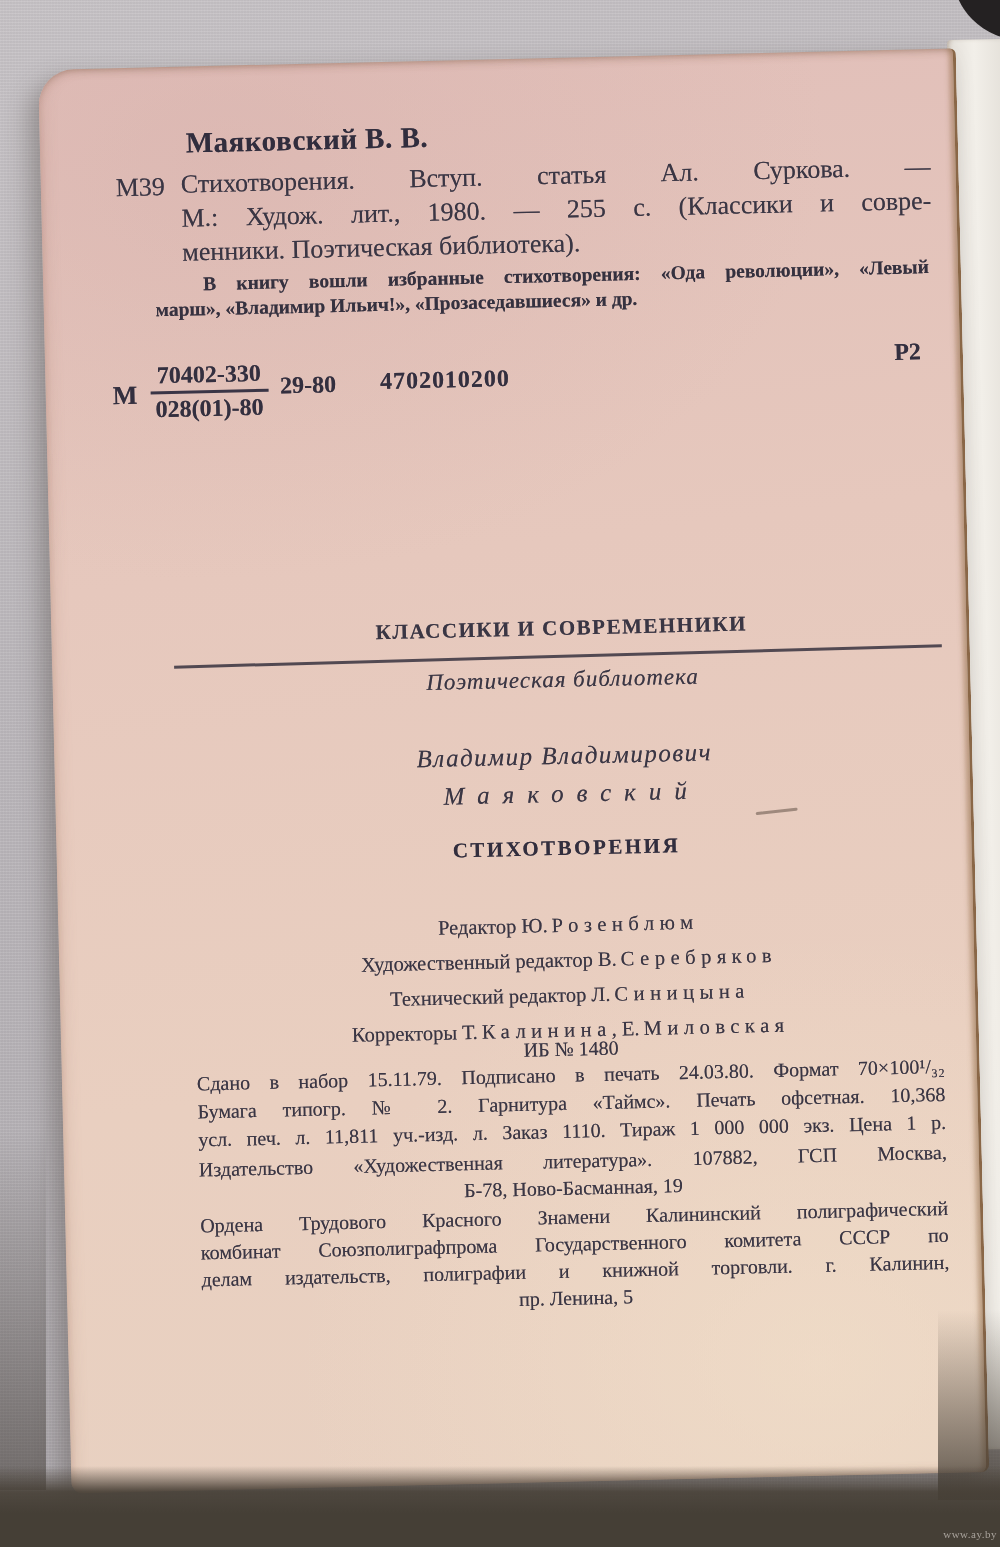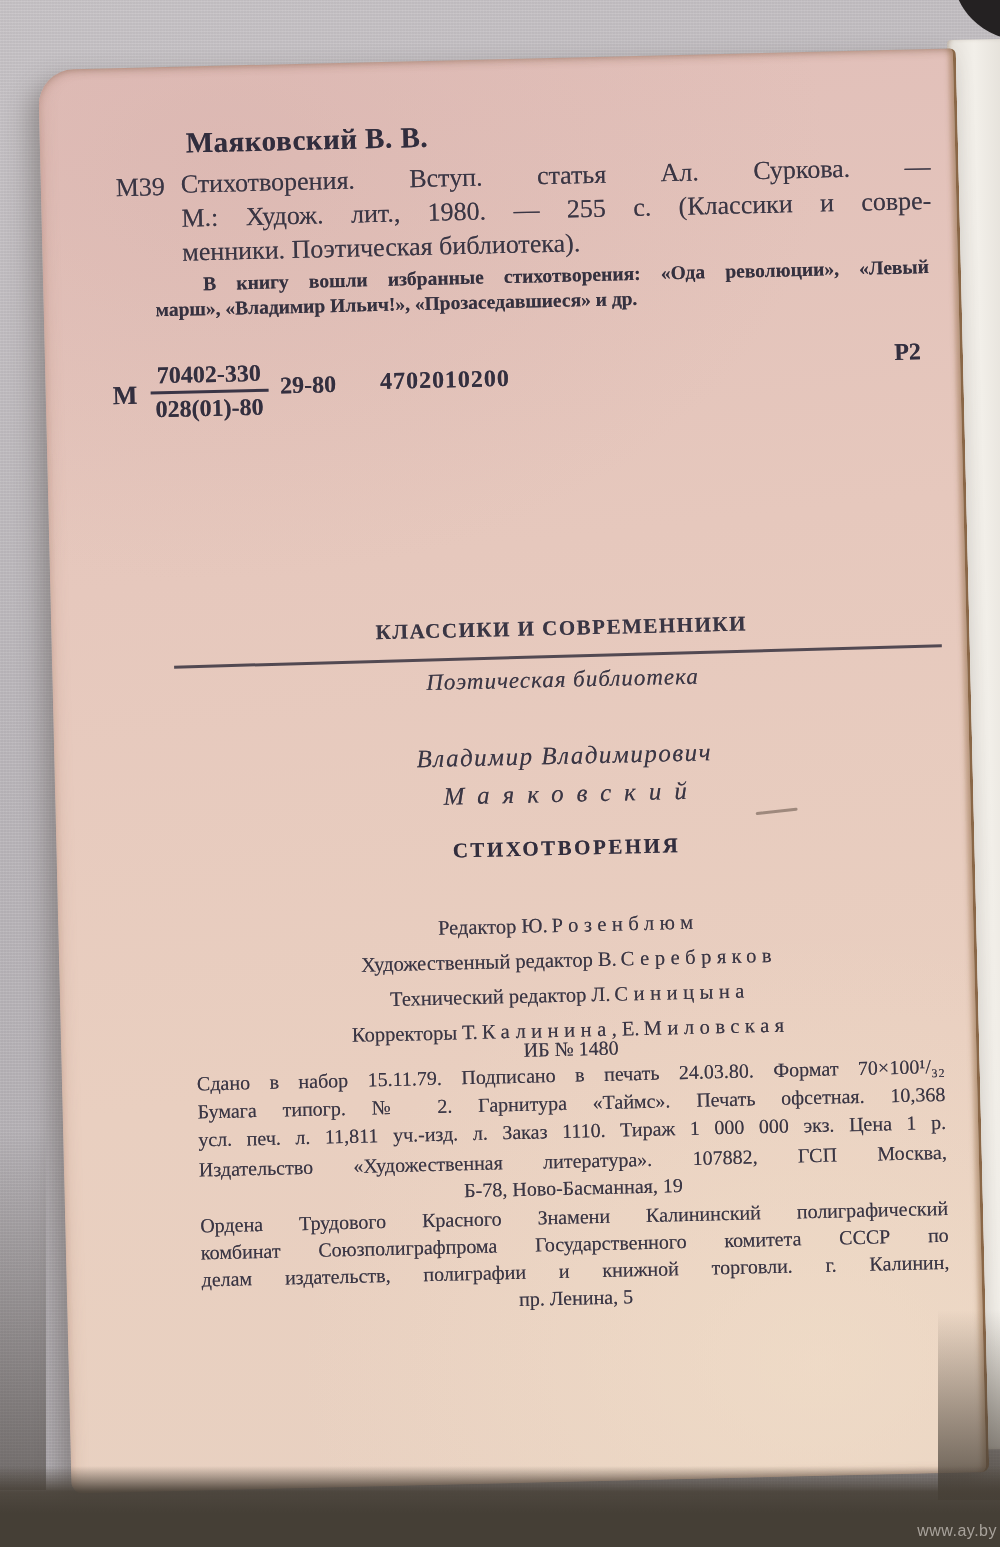--- a/index.html
+++ b/index.html
@@ -84,22 +84,22 @@
   .center-line{text-align:center;}
 
   .pen-mark{left:700px;top:757px;width:42px;height:3px;background:rgba(85,70,60,.5);
     transform:rotate(-5deg);border-radius:2px;}
 
   
   .bottom-shadow{position:absolute;left:0;top:1466px;width:100%;height:81px;
     background:linear-gradient(180deg,rgba(71,64,55,0) 0%,rgba(71,64,55,.92) 32%,#453f36 58%);}
   .right-shade{position:absolute;left:938px;top:1310px;width:62px;height:190px;
     background:linear-gradient(180deg,rgba(71,64,55,0),rgba(71,64,55,.85));}
-  .watermark{position:absolute;right:3px;bottom:7px;font-family:Liberation Sans, sans-serif;
-    font-size:16px;color:#a8a29b;letter-spacing:.5px;}
+  .watermark{position:absolute;right:3px;bottom:7px;font-family:Liberation Serif, serif;
+    font-size:11px;color:#a8a29b;letter-spacing:.5px;}
 </style>
 </head>
 <body>
 
 <div class="photo">
   <div class="fabric"></div>
   <div class="left-shade"></div>
   <div class="next-page"></div>
   <div class="dark-corner"></div>
 

